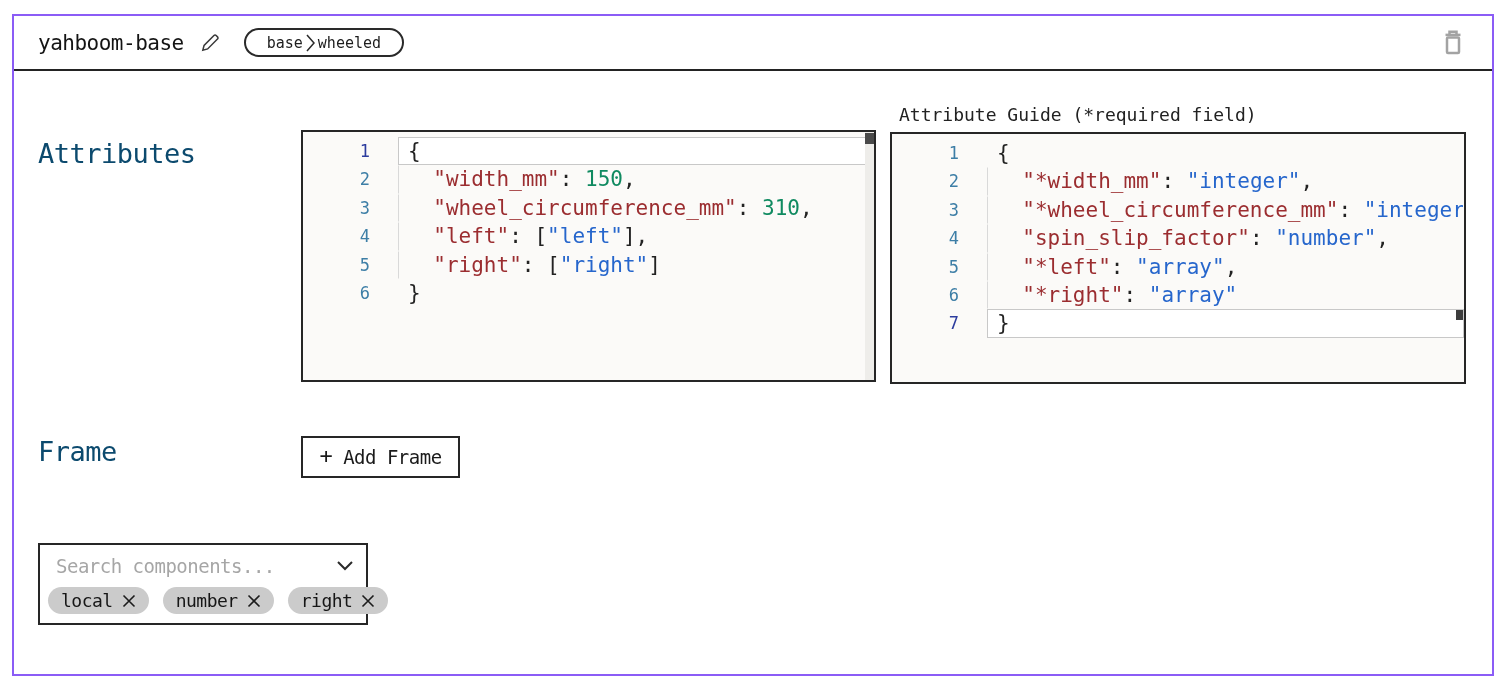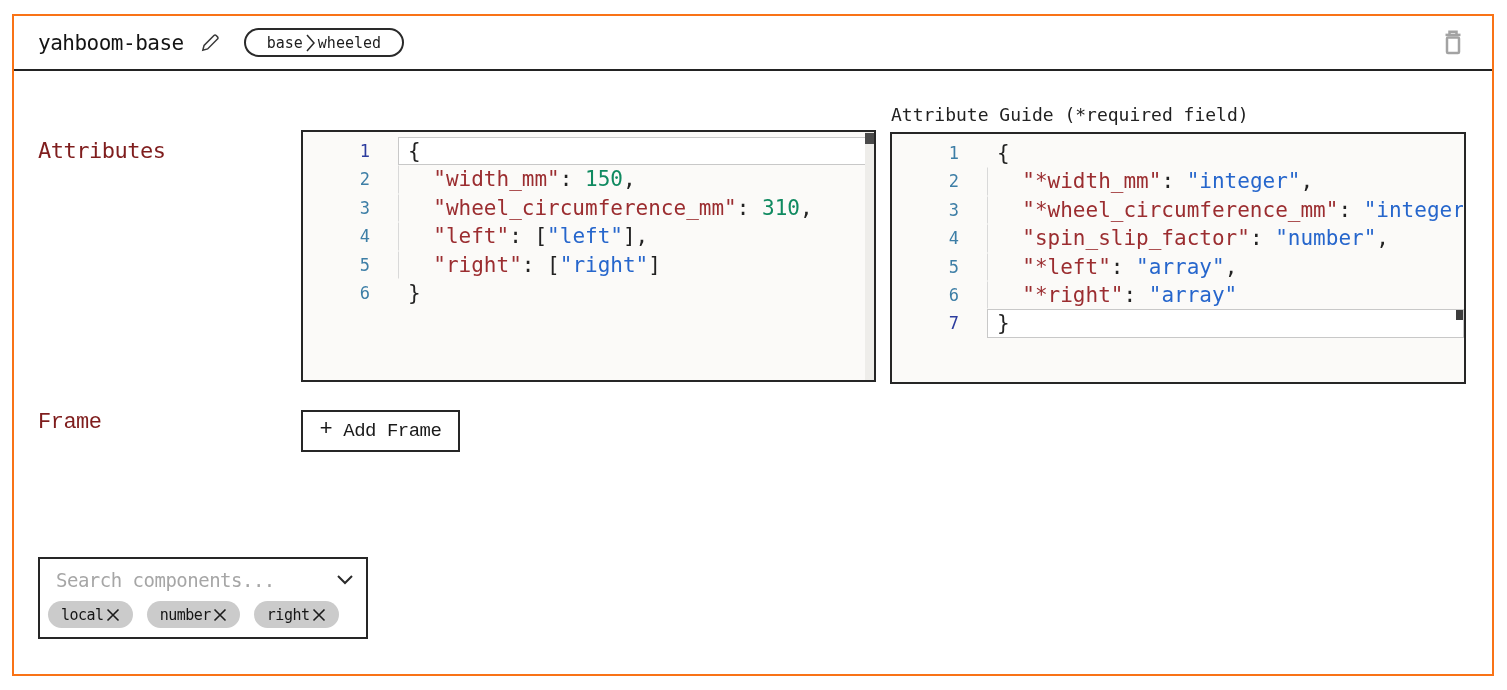--- a/index.html
+++ b/index.html
@@ -1,39 +1,39 @@
 <!DOCTYPE html>
 <html style="--editor-bg: #fbfaf8; --lineno: #3d7ea6; --lineno-active: #2c3c9e; --tok-key: #9b2d30; --tok-string: #2666cc; --tok-number: #0f8a60; --tok-punct: #222222; --active-border: #c8c8c8; --guide-line: #d9d9d9; --chip-bg: #cbcbcb; --placeholder: #a6a6a6;"><head>
 <meta charset="utf-8">
 <style>
   * { margin:0; padding:0; box-sizing:border-box; }
   html,body { width:1507px; height:690px; background:#ffffff;
     font-family:"DejaVu Sans Mono","Liberation Mono",monospace; color:#1a1a1a; }
   body { position:relative; overflow:hidden; }
 
   .card { position:absolute; left:12px; top:14px; width:1482px; height:662px;
-    border:2px solid #f97316; background:#ffffff; }
+    border:2px solid #8b5cf6; background:#ffffff; }
 
   
   .hdr { height:55px; border-bottom:2px solid #232323; display:flex; align-items:center;
     padding:0 24px; }
   .title { font-size:21px; color:#141414; letter-spacing:-0.5px; }
   .pencil-btn { margin-left:15px; background:none; border:none; cursor:pointer; display:flex; }
   .pill { margin-left:22px; display:flex; align-items:center; gap:3px; height:29px;
     padding:0 21px; border:2px solid #2a2a2a; border-radius:999px; font-size:15px; color:#1c1c1c; }
   .trash-btn { margin-left:auto; background:none; border:none; cursor:pointer; display:flex; }
 
   
   .main { padding:33px 26px 0 24px; }
   .row { display:flex; align-items:flex-start; }
-  .lbl-col { width:263px; flex:none; font-size:22px; color:#7f1d1d; letter-spacing:-0.5px; }
+  .lbl-col { width:263px; flex:none; font-size:27px; color:#0c4a6e; letter-spacing:-0.5px; }
   .row-attrs .lbl-col { padding-top:34px; }
   .editor-wrap-left { width:575px; flex:none; margin-top:26px; }
   .guide-col { margin-left:14px; flex:1; min-width:0; }
-  .guide-label { font-size:18px; color:#222; margin:0 0 7px 1px; white-space:nowrap; }
+  .guide-label { font-size:18px; color:#222; margin:0 0 7px 9px; white-space:nowrap; }
 
   
   .editor { position:relative; height:252px; border:2px solid #262626;
     background:var(--editor-bg,#fbfaf8); overflow:hidden; padding-top:5px; }
   .code-line { display:flex; height:28.4px; }
   .gutter { flex:none; width:95px; text-align:right; padding-right:28px;
     font-size:17px; line-height:28.4px; color:var(--lineno,#3d7ea6); }
   .code-line.active .gutter { color:var(--lineno-active,#2c3c9e); }
   .line-body { flex:1; min-width:0; position:relative; overflow:hidden;
     white-space:pre; font-size:21px; line-height:26.5px; padding-left:9px;
@@ -43,35 +43,35 @@
   .code-line.active .line-body::after { content:""; position:absolute; right:-1px; top:-1px;
     width:8px; height:11px; background:#3d3d3d; }
   .tok-p { color:var(--tok-punct,#222222); }
   .tok-k { color:var(--tok-key,#9b2d30); }
   .tok-s { color:var(--tok-string,#2666cc); }
   .tok-n { color:var(--tok-number,#0f8a60); }
   .vtrack { position:absolute; top:0; right:0; bottom:0; width:9px; background:#eeedea; }
   .vthumb { position:absolute; top:1px; right:0; width:9px; height:11px; background:#4a4a4a; }
 
   
-  .row-frame { margin-top:26px;font-family:Liberation Mono, monospace; }
+  .row-frame { margin-top:52px; }
   .add-frame-btn { width:159px; height:42px; border:2px solid #262626; background:#fff;
     display:flex; align-items:center; justify-content:center; gap:11px; cursor:pointer;
     font-family:inherit; font-size:19px; color:#1a1a1a; letter-spacing:-0.5px; }
   .plus-glyph { font-size:22px; line-height:1; margin-top:-2px; }
 
   
   .row-depends { margin-top:65px; }
-  .depends-box { width:330px; border:2px solid #262626; background:#fff; padding:0 0 9px 0;margin-top:40px; }
+  .depends-box { width:330px; border:2px solid #262626; background:#fff; padding:0 0 9px 0; }
   .search-row { display:flex; align-items:center; justify-content:space-between;
     height:42px; padding:0 13px 0 16px; cursor:pointer; }
   .placeholder { font-size:19px; color:var(--placeholder,#a6a6a6); letter-spacing:-0.5px; }
   .chips { display:flex; gap:14px; padding:0 8px; }
-  .chip { display:inline-flex; align-items:center; gap:2px; height:27px; padding:0 13px;
-    background:var(--chip-bg,#cbcbcb); border-radius:999px; font-size:15px; color:#161616;
+  .chip { display:inline-flex; align-items:center; gap:9px; height:27px; padding:0 13px;
+    background:var(--chip-bg,#cbcbcb); border-radius:999px; font-size:18px; color:#161616;
     letter-spacing:-0.5px; }
   .chip-x { display:flex; cursor:pointer; background:none; border:none; padding:0; }
 </style>
 </head>
 <body>
 
 <div class="card">
 
   <div class="hdr">
     <span class="title">yahboom-base</span>

